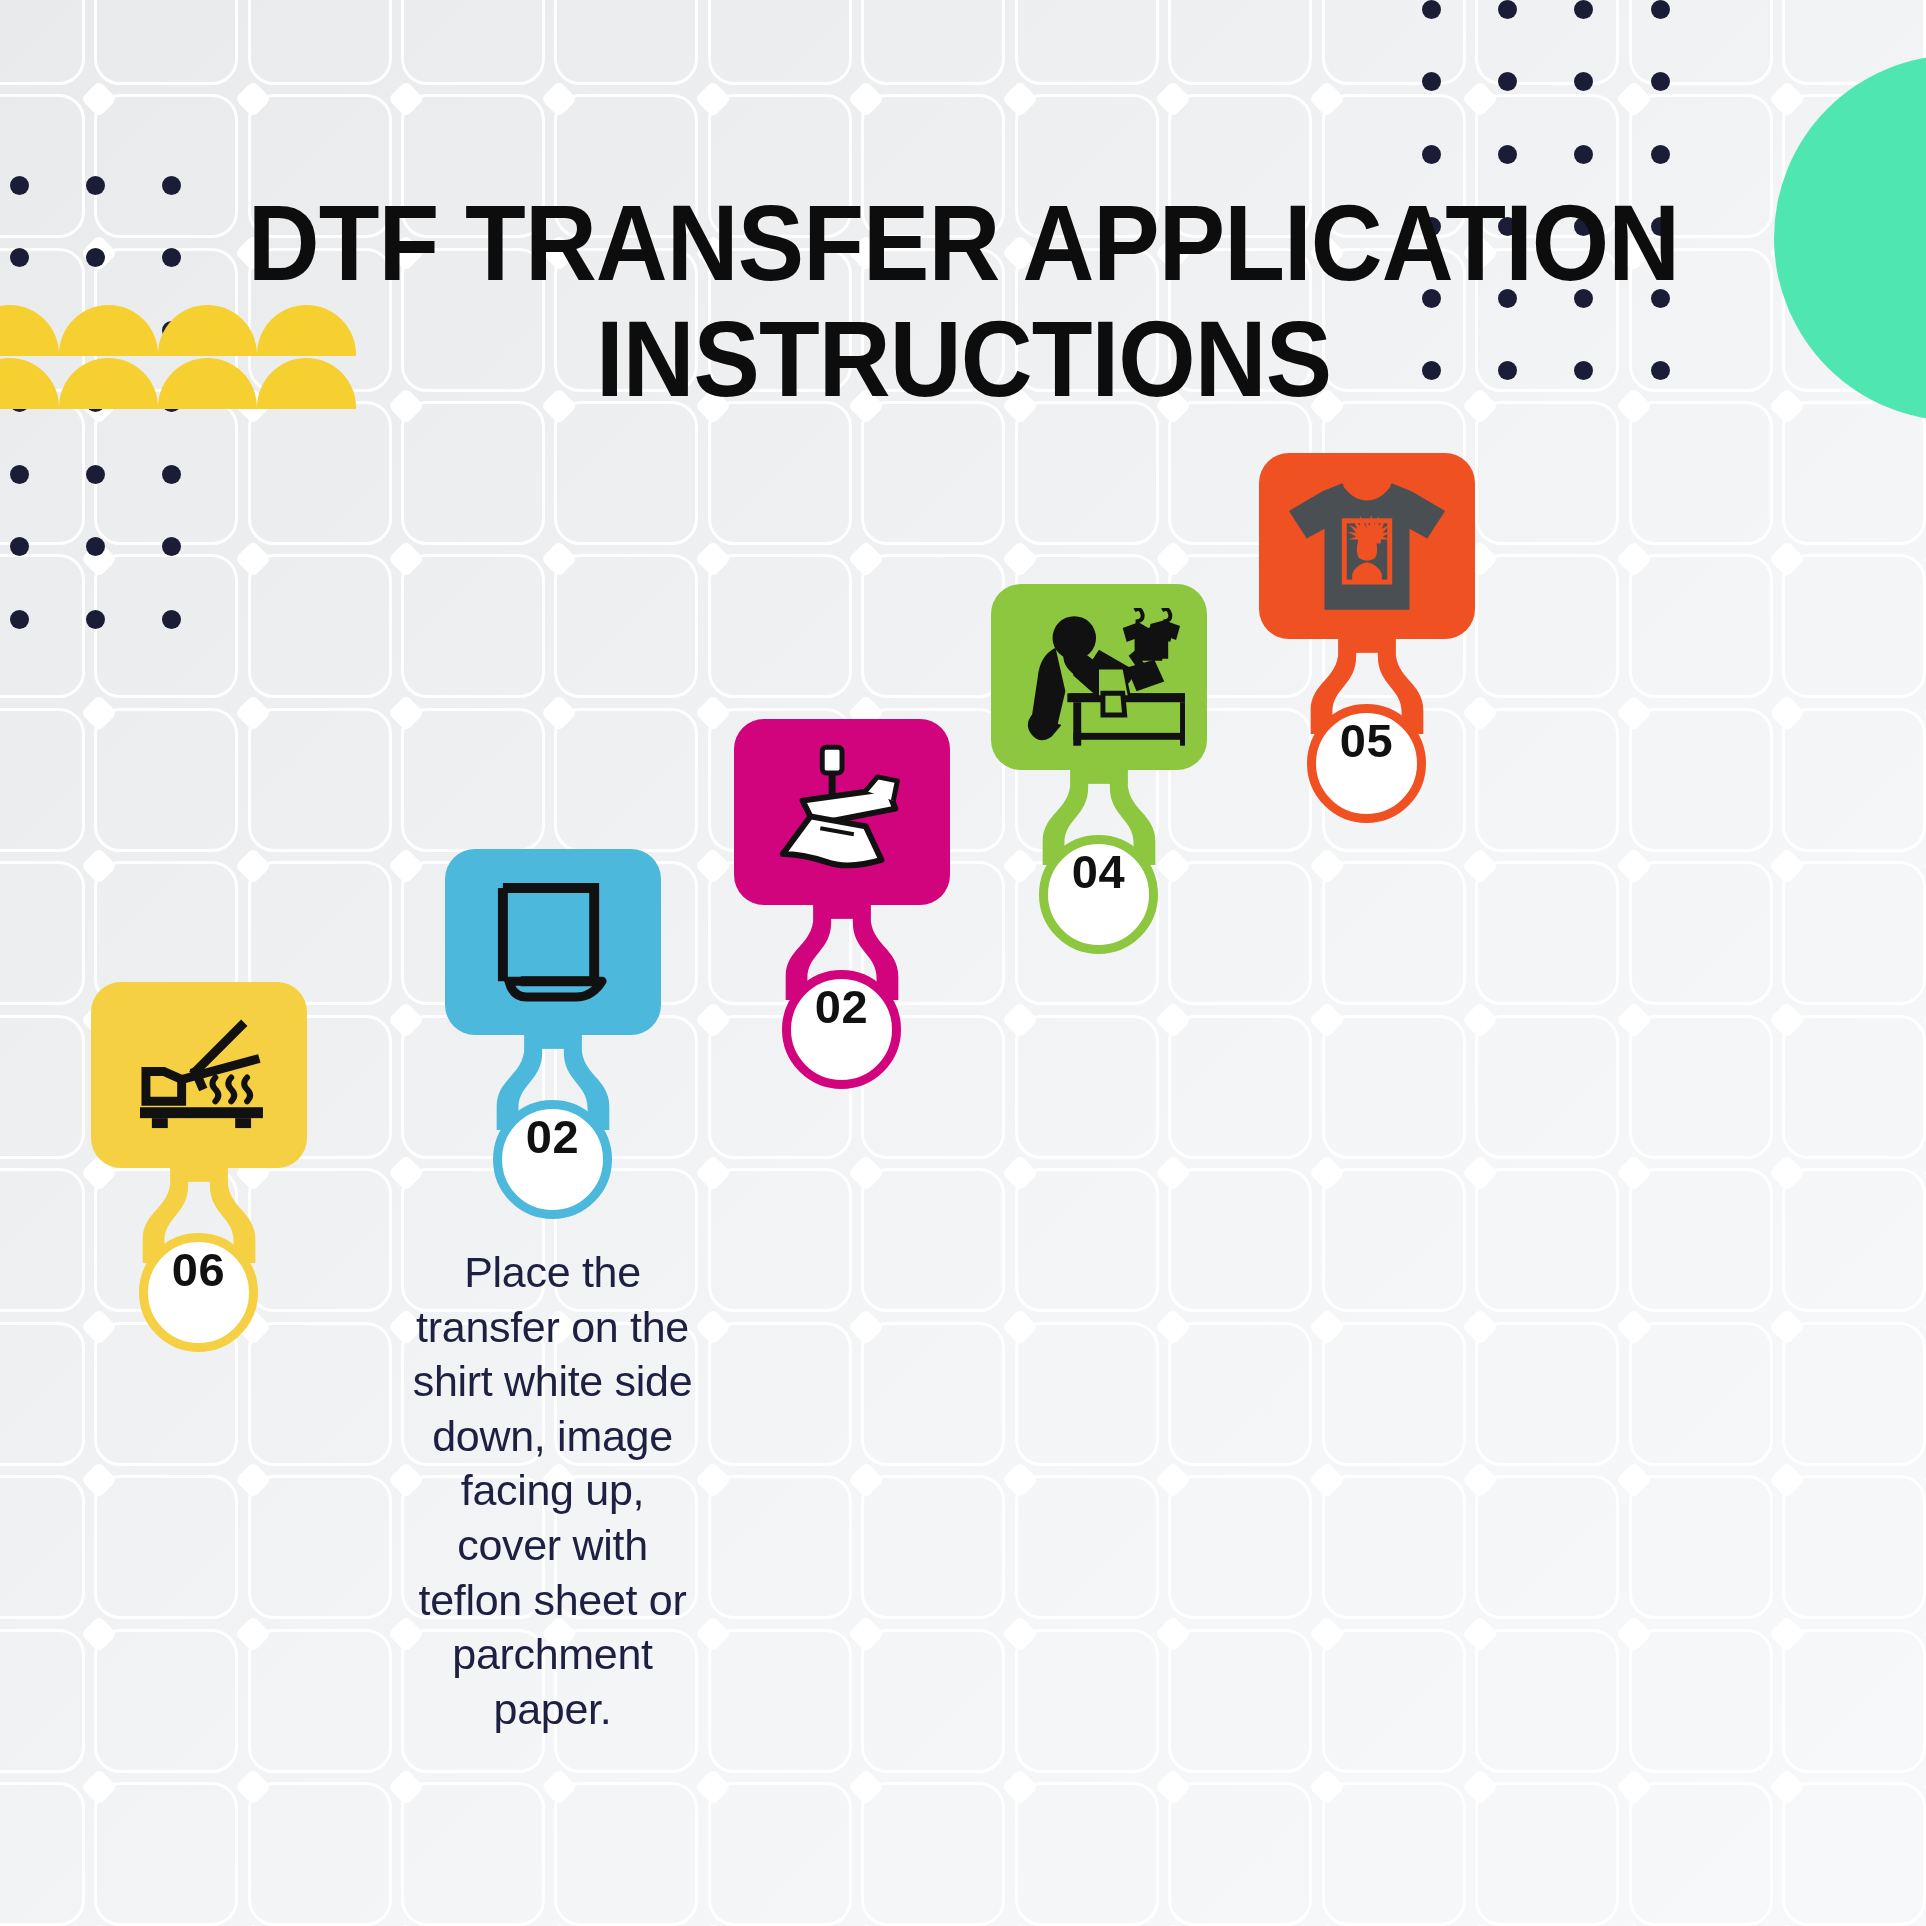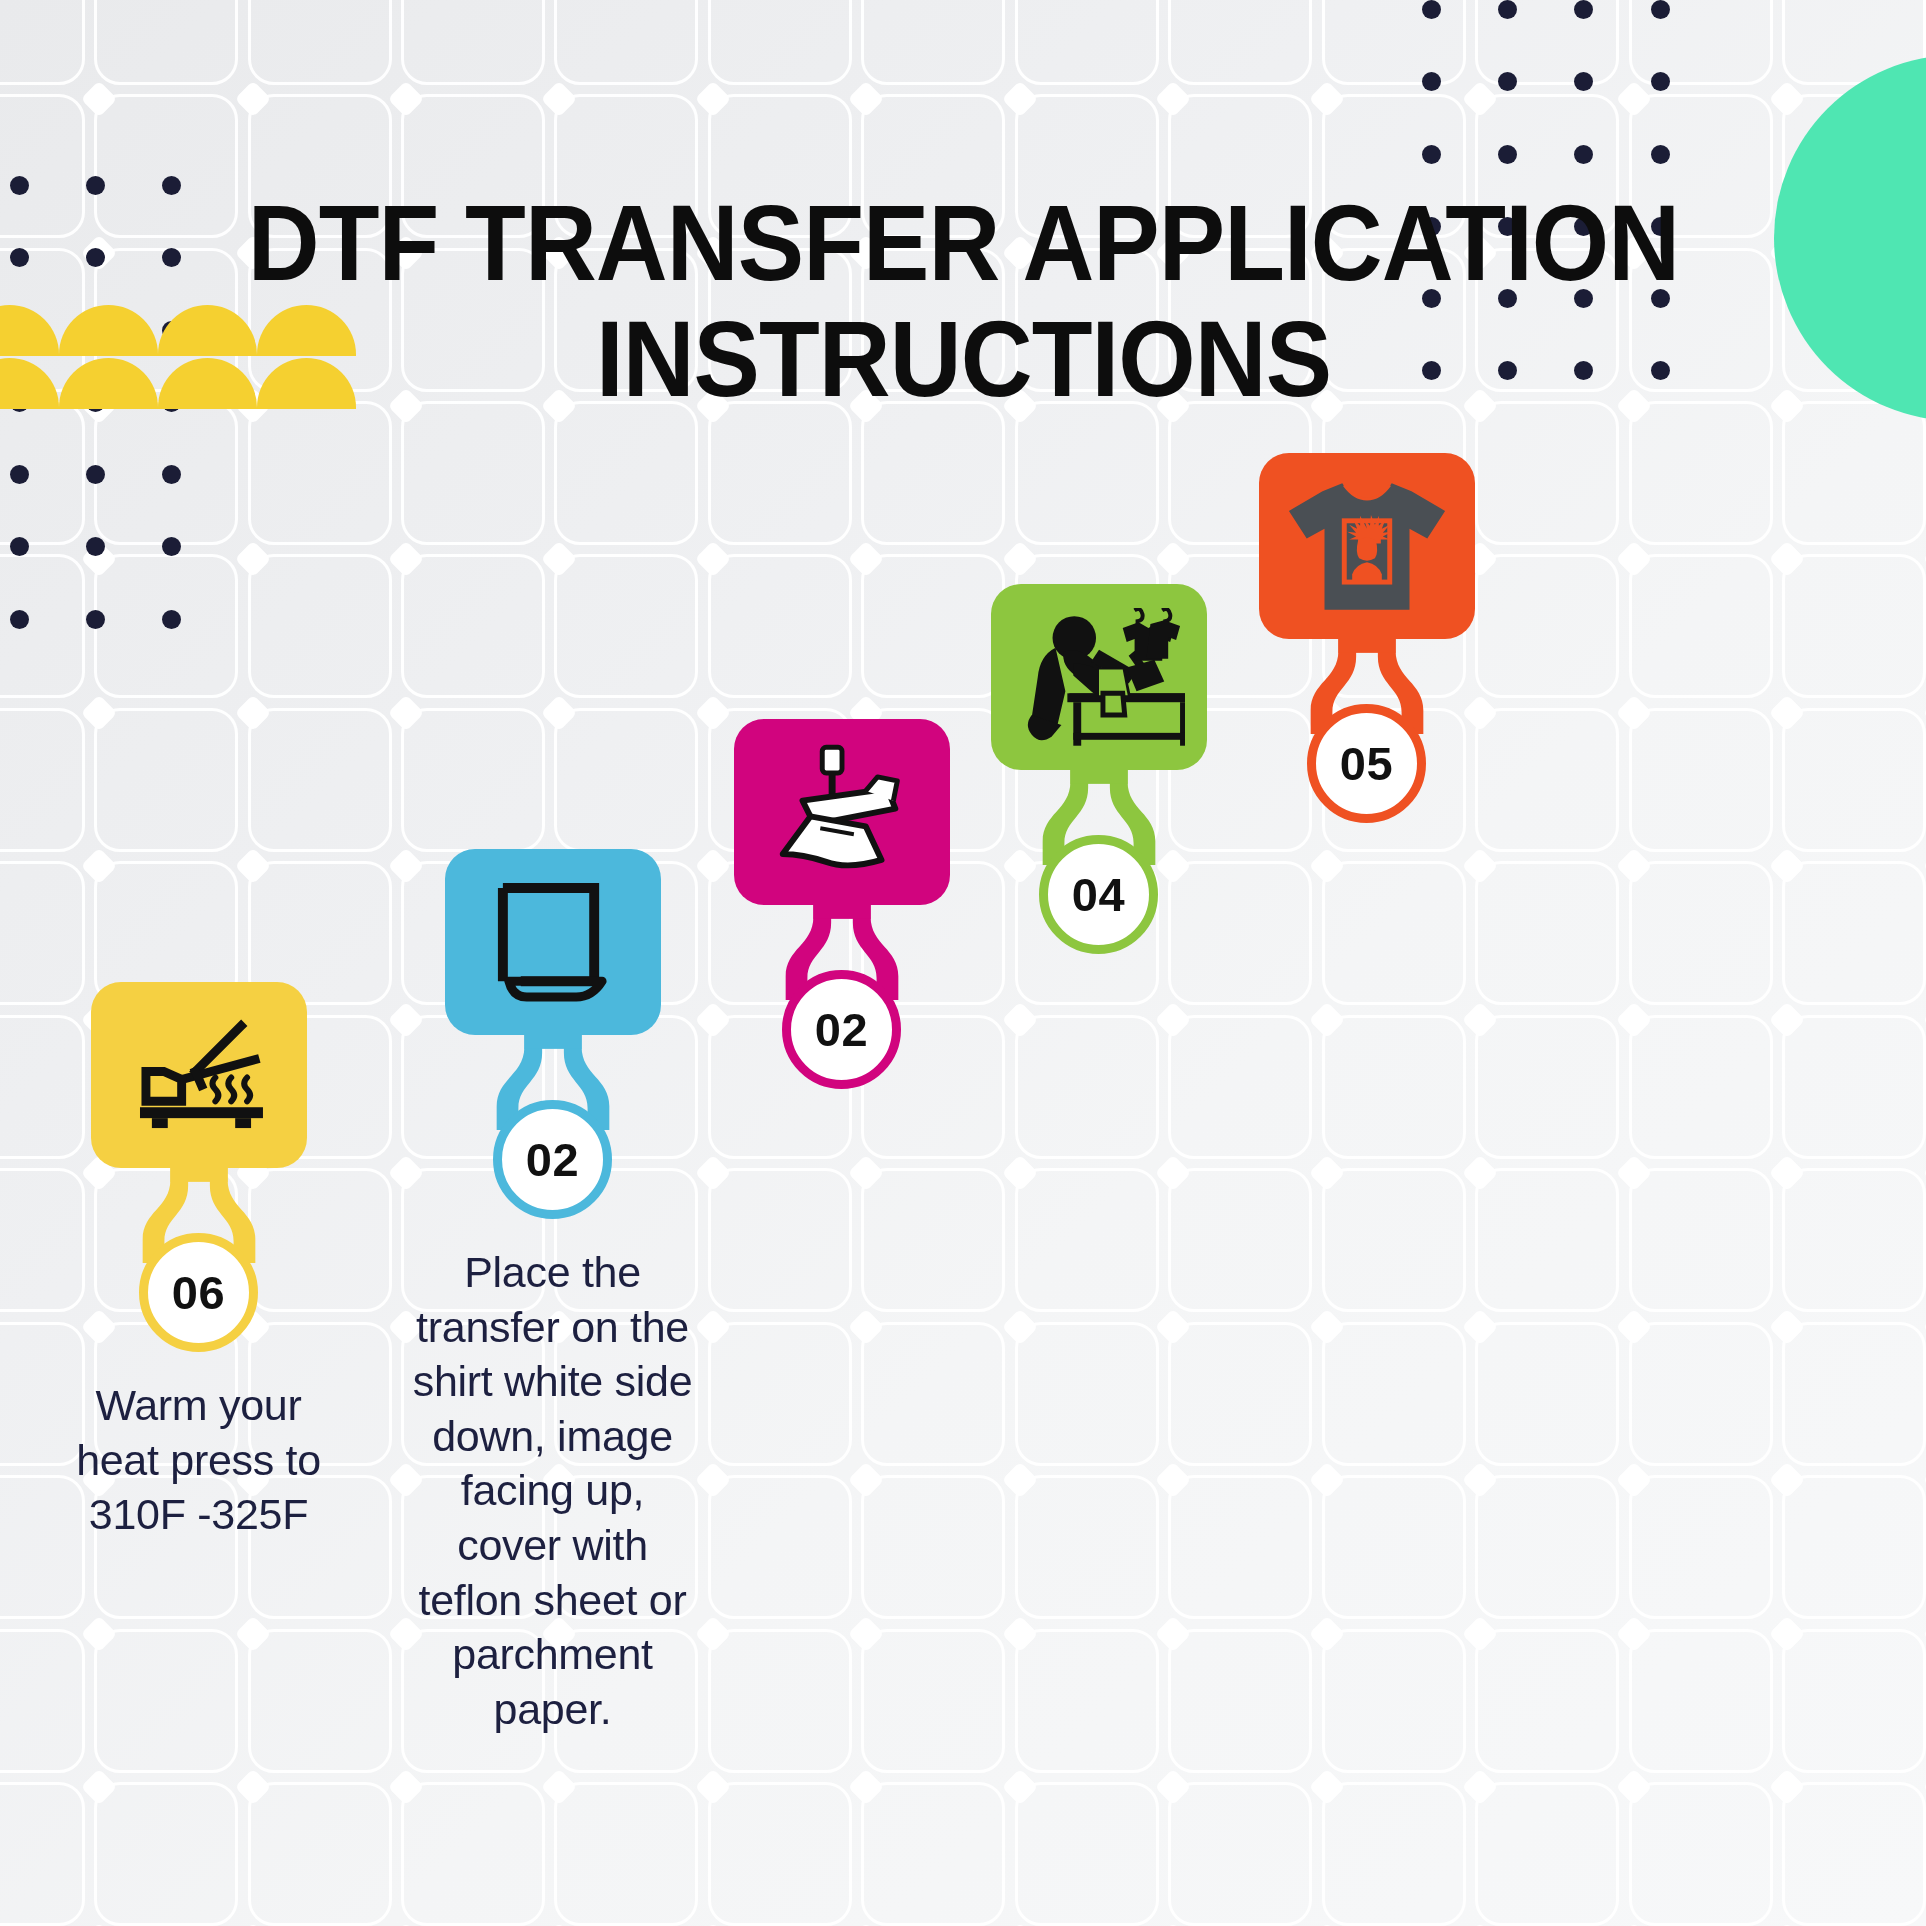--- a/index.html
+++ b/index.html
@@ -92,21 +92,21 @@
     width:168px;height:95px;
     margin-top:-4px;
     z-index:2;
   }
   .connector svg{position:absolute;left:0;top:0;}
 
   .numcircle{
     width:119px;height:119px;border-radius:50%;
     background:#ffffff;
     border:9px solid #000;
-    display:flex;align-items:center;justify-content:center;
+    display:flex;justify-content:center;
     margin-top:-26px;
     position:relative;z-index:4;
     box-sizing:border-box;
   }
   .numcircle span{
     font-family:"Liberation Sans", sans-serif;
     font-weight:700;
     font-size:47px;
     color:#111;
     letter-spacing:0.5px;
@@ -560,21 +560,20 @@
         <div class="connector">
           <svg width="168" height="99" viewBox="0 0 170 100" aria-hidden="true">
             <path d="M56 0 L114 0 L114 16 C114 44 142 48 142 76 L142 100 L120 100 L120 78 C120 54 96 50 96 22 L96 0 Z" fill="#f5d042"></path>
             <path d="M56 0 L74 0 L74 22 C74 50 50 54 50 78 L50 100 L28 100 L28 76 C28 48 56 44 56 16 Z" fill="#f5d042"></path>
             <rect x="56" y="0" width="58" height="18" fill="#f5d042"></rect>
           </svg>
         </div>
         <div class="numcircle" style="border-color:#f5d042;">
           <span>06</span>
         </div>
-        <div class="caption">Warm your heat press to 310F -325F</div>
       </div>
       <div class="step" style="left:404px;top:849px;">
         <div class="card" style="background:#4cb8dc;">
           <span>
             <svg width="139" height="129" viewBox="0 0 140 130" aria-hidden="true">
               <path d="M20 10 L112 10 L112 104 L38 104" fill="none" stroke="#111" stroke-width="10"></path>
               <path d="M20 10 L20 104" fill="none" stroke="#111" stroke-width="10"></path>
               <path d="M26 104 L120 104 q-10 16 -26 16 L44 120 q-14 0 -18 -16 Z" fill="none" stroke="#111" stroke-width="9" stroke-linejoin="round"></path>
             </svg>
           </span>

